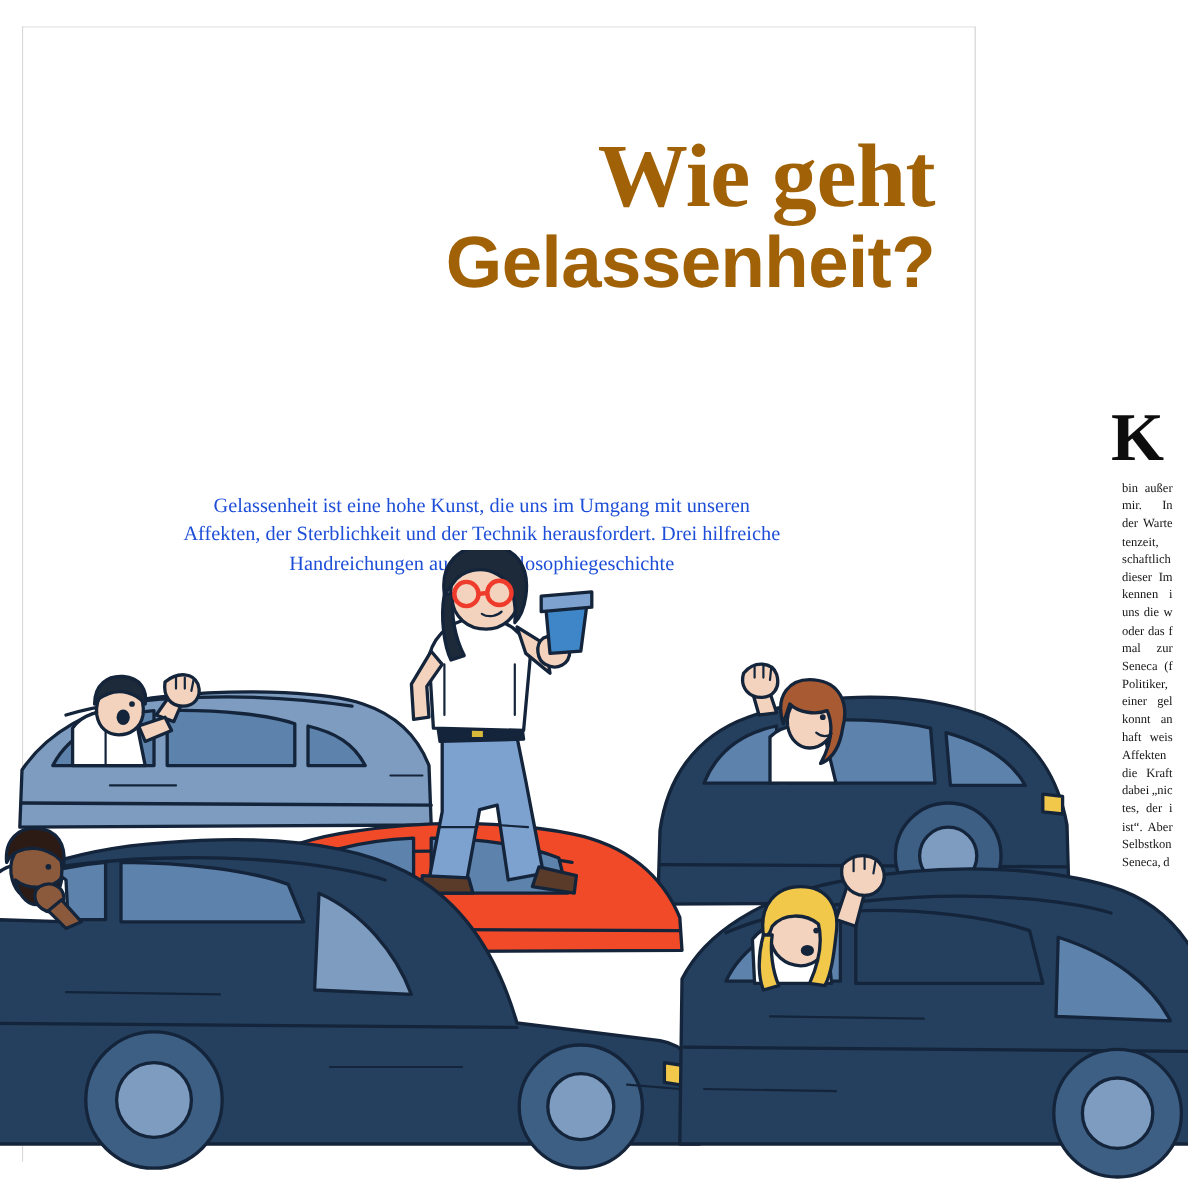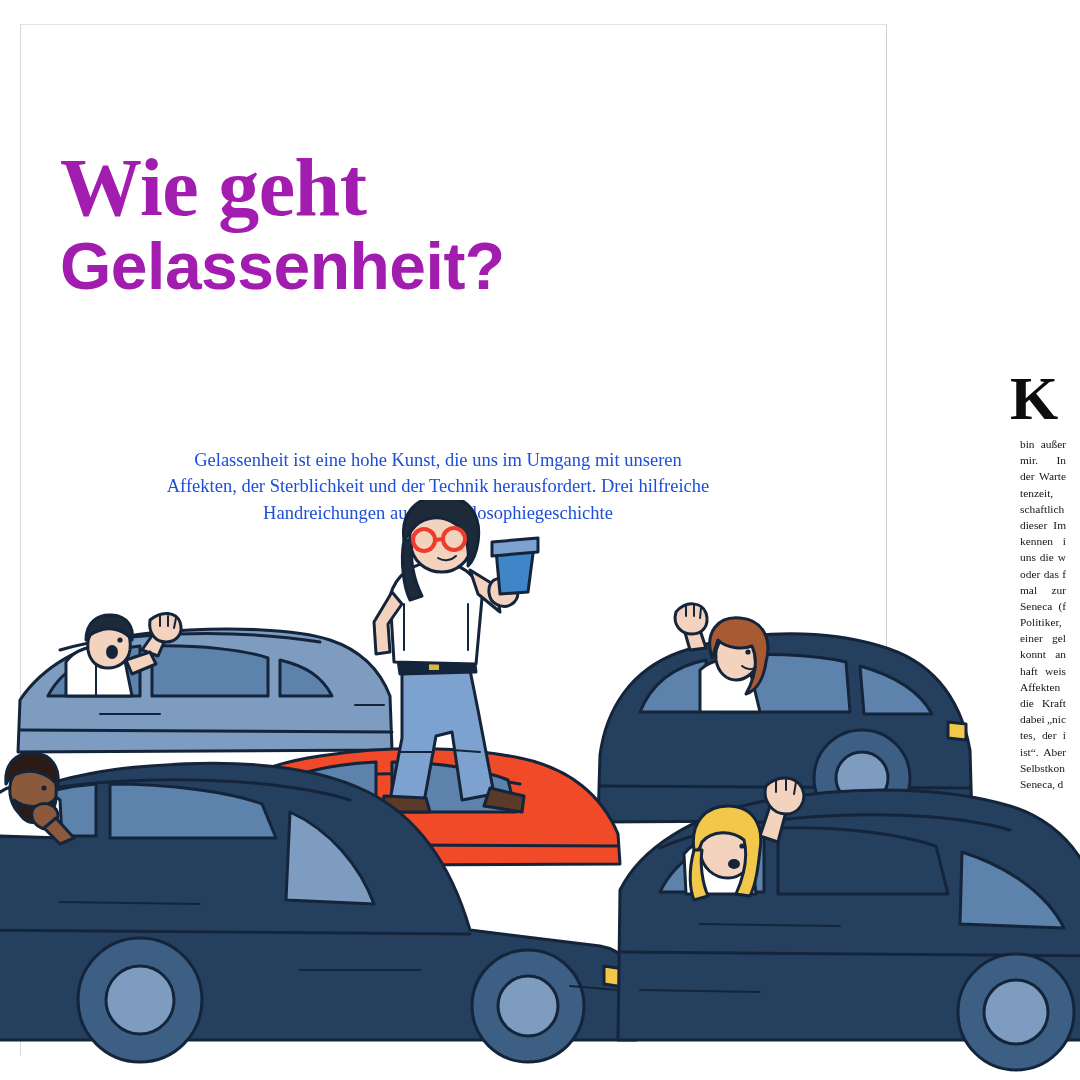--- a/index.html
+++ b/index.html
@@ -37,24 +37,24 @@
     position: absolute;
     left: 886px; top: 24px;
     width: 1px; height: 1010px;
     background: #cfcfcf;
   }
 
   
   .headline {
     position: absolute;
     left: 60px;
-    top: 128px;
+    top: 100px;
     width: 790px;
-    text-align: left;
-    color: #a21caf;
+    text-align: right;
+    color: #a16207;
     line-height: 0.95;
     letter-spacing: -0.5px;
   }
   .headline .l1 {
     display: block;
     font-size: 82px;
     font-weight: 700;
     font-family: "Liberation Serif", serif;
   }
   .headline .l2 {

